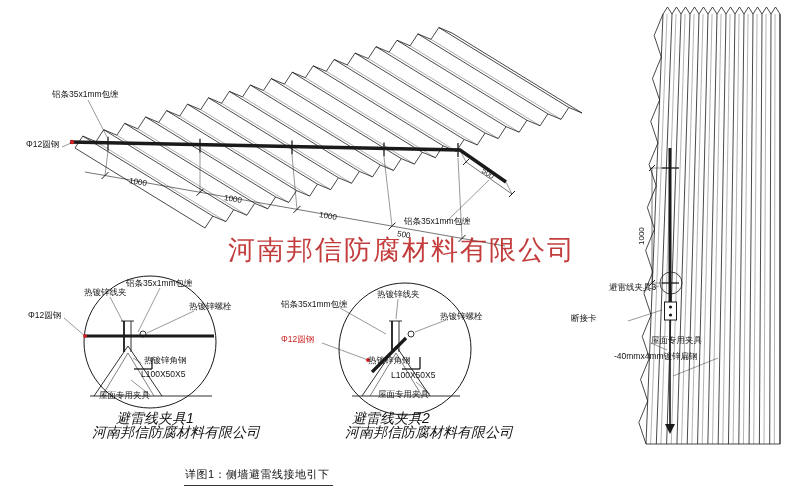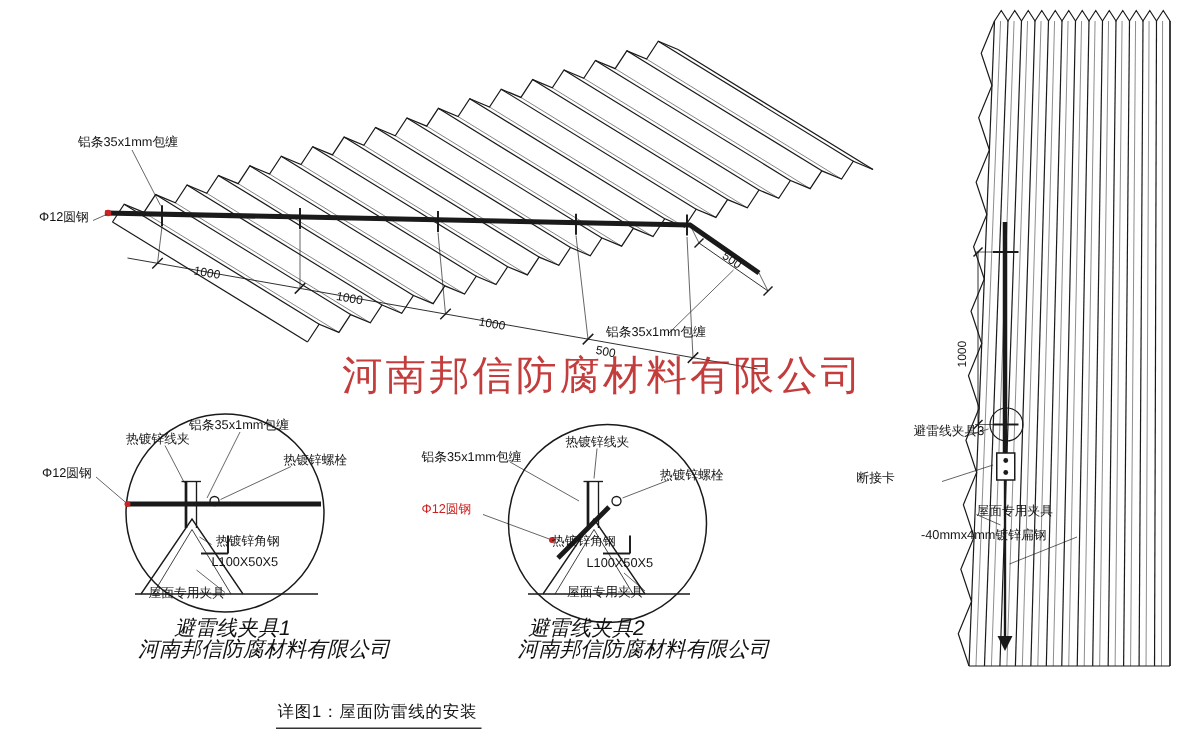--- a/index.html
+++ b/index.html
@@ -201,16 +201,16 @@
   <div class="lbl" style="left:378px;top:390px">屋面专用夹具</div>
   <div class="cap" style="left:352px;top:410px">避雷线夹具2</div>
   <div class="cap" style="left:345px;top:424px">河南邦信防腐材料有限公司</div>
 
   <div class="lbl" style="left:609px;top:283px">避雷线夹具3</div>
   <div class="lbl" style="left:571px;top:314px">断接卡</div>
   <div class="lbl" style="left:651px;top:336px">屋面专用夹具</div>
   <div class="lbl" style="left:614px;top:352px">-40mmx4mm镀锌扁钢</div>
   <div class="dim" style="left:637px;top:245px;transform:rotate(-90deg)">1000</div>
 
-  <div class="figcap" style="left:184px;top:467px">详图1：屋面防雷线的安装</div>
+  <div class="figcap" style="left:184px;top:467px">详图1：侧墙避雷线接地引下</div>
   <div class="watermark">河南邦信防腐材料有限公司</div>
 
 </div>
 
 </body></html>

